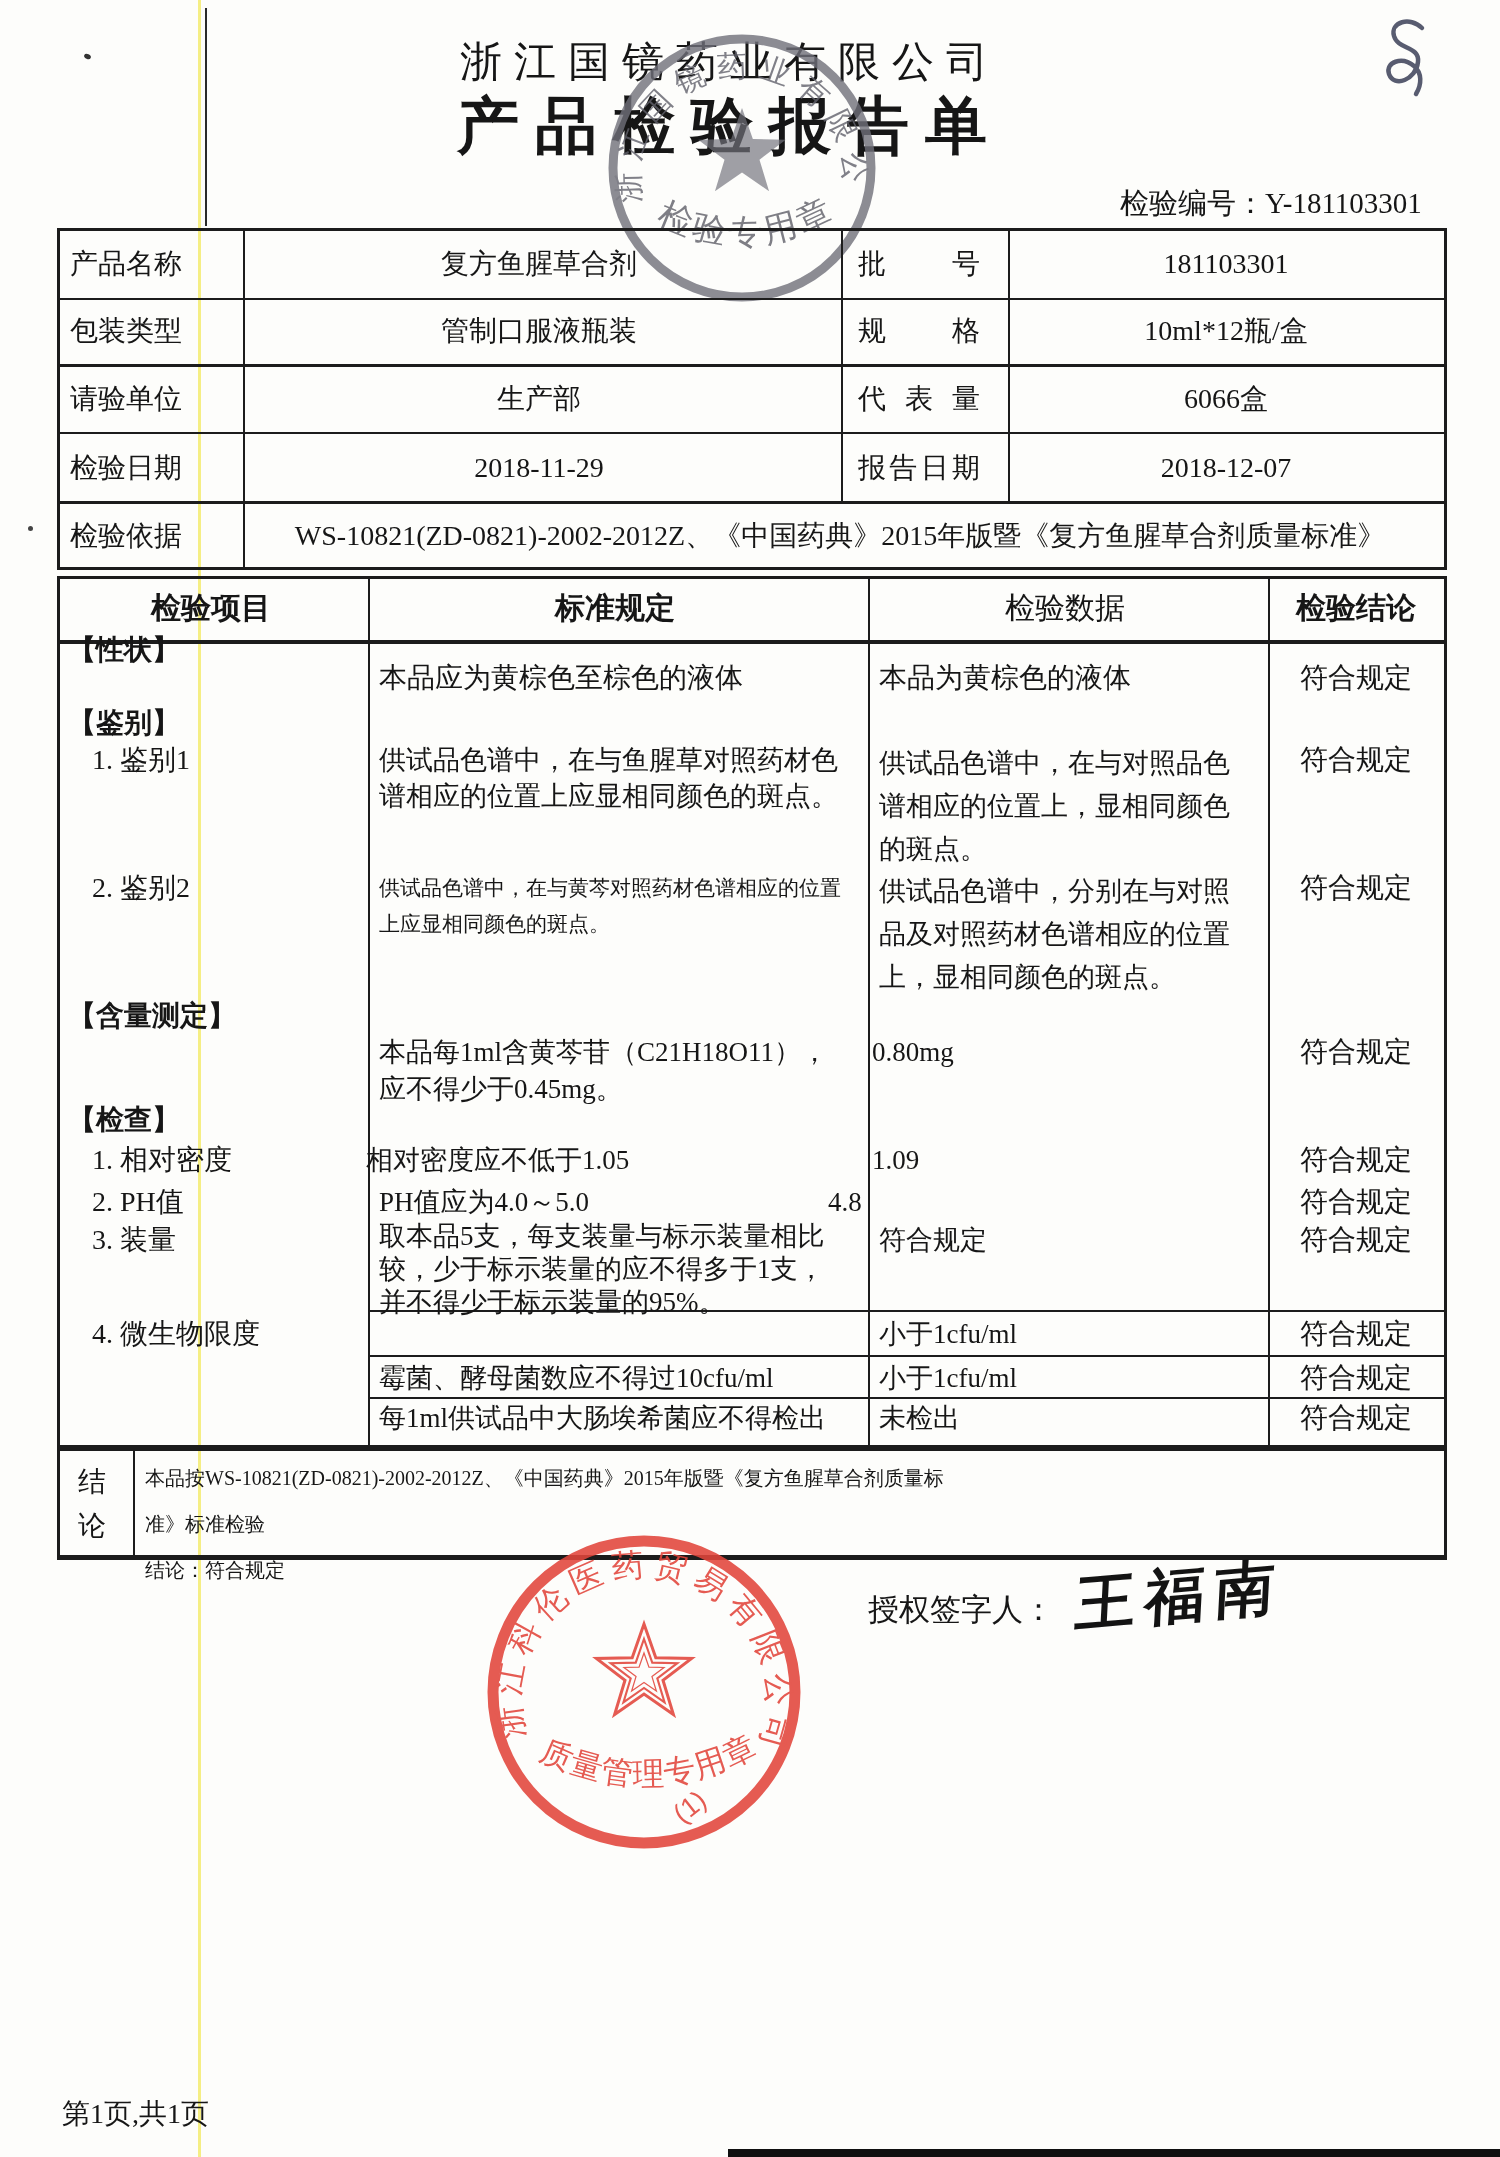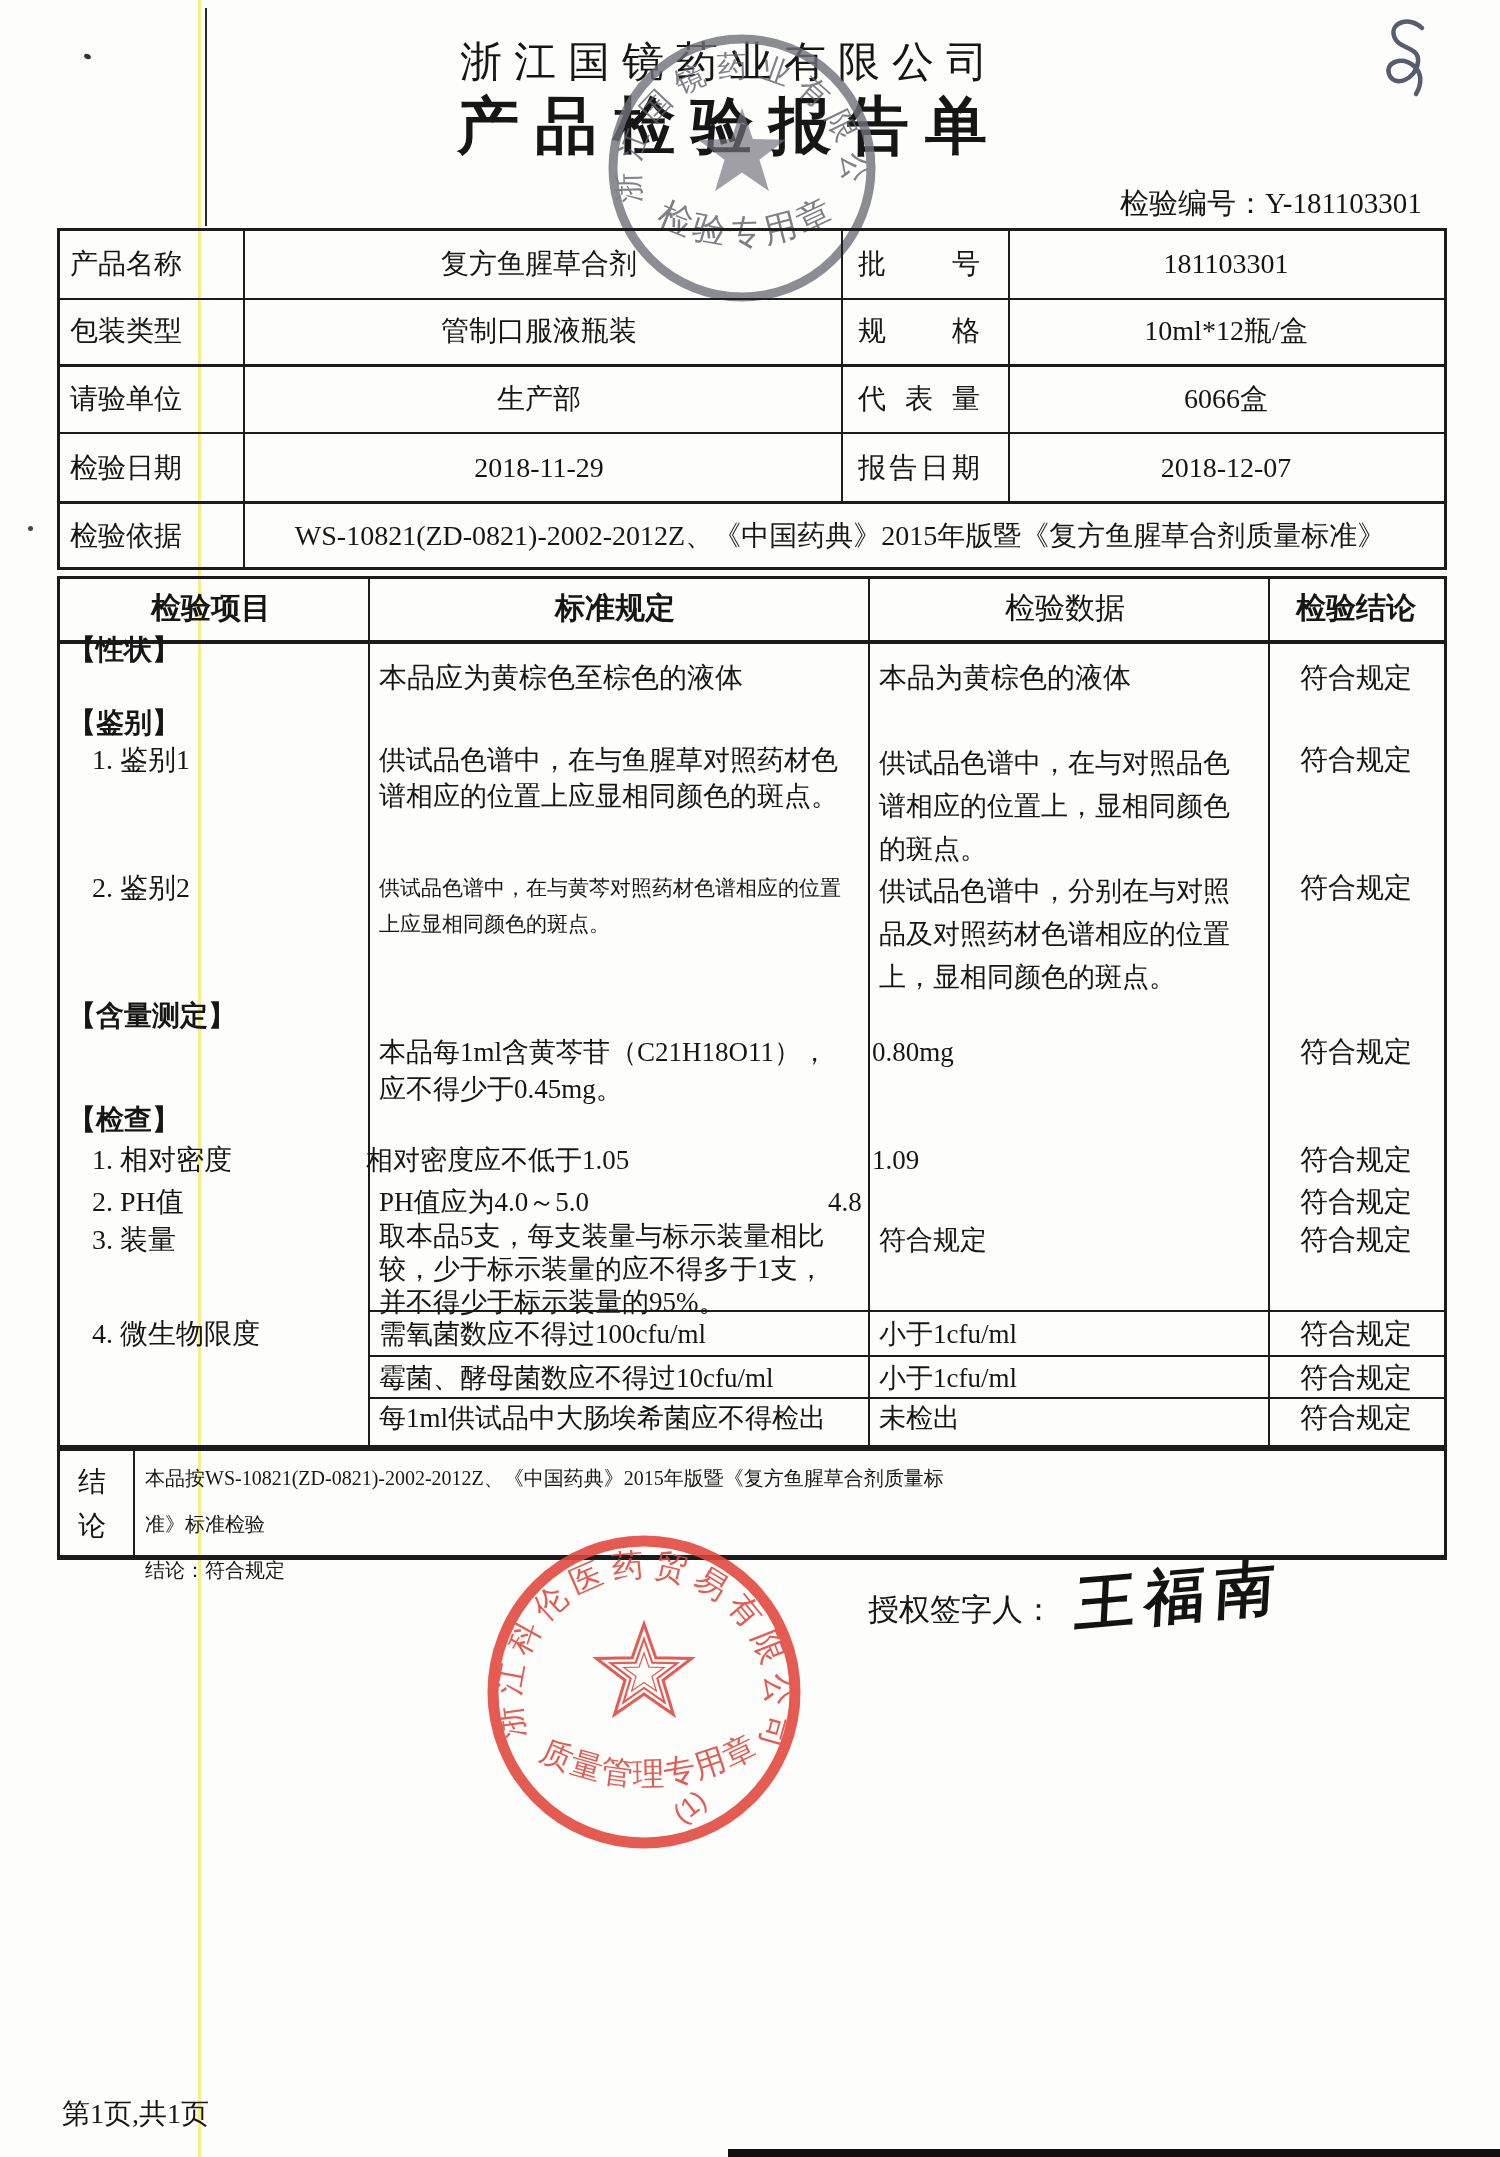--- a/index.html
+++ b/index.html
@@ -114,21 +114,20 @@
   <div class="abs t" style="left:92px;top:1222px">3. 装量</div>
   <div class="abs t" style="left:92px;top:1316px">4. 微生物限度</div>
 
   <div class="abs t" style="left:379px;top:660px;width:472px">本品应为黄棕色至棕色的液体</div>
   <div class="abs t" style="left:379px;top:742px;width:472px;font-size:27px;line-height:36px">供试品色谱中，在与鱼腥草对照药材色谱相应的位置上应显相同颜色的斑点。</div>
   <div class="abs t" style="left:379px;top:870px;width:472px;font-size:21px;line-height:36px">供试品色谱中，在与黄芩对照药材色谱相应的位置上应显相同颜色的斑点。</div>
   <div class="abs t" style="left:379px;top:1034px;width:472px;font-size:27px;line-height:37px">本品每1ml含黄芩苷（C21H18O11），应不得少于0.45mg。</div>
   <div class="abs t" style="left:366px;top:1142px;width:472px;font-size:27px">相对密度应不低于1.05</div>
   <div class="abs t" style="left:379px;top:1184px;width:472px;font-size:27px">PH值应为4.0～5.0</div>
   <div class="abs t" style="left:379px;top:1220px;width:472px;font-size:27px;line-height:33px">取本品5支，每支装量与标示装量相比较，少于标示装量的应不得多于1支，并不得少于标示装量的95%。</div>
-  <div class="abs t" style="left:379px;top:1316px;width:472px;font-size:27px">需氧菌数应不得过100cfu/ml</div>
   <div class="abs t" style="left:379px;top:1360px;width:472px;font-size:27px">霉菌、酵母菌数应不得过10cfu/ml</div>
   <div class="abs t" style="left:379px;top:1400px;width:472px;font-size:27px">每1ml供试品中大肠埃希菌应不得检出</div>
 
   <div class="abs t" style="left:879px;top:660px;width:372px">本品为黄棕色的液体</div>
   <div class="abs t" style="left:879px;top:742px;width:372px;font-size:27px;line-height:43px">供试品色谱中，在与对照品色谱相应的位置上，显相同颜色的斑点。</div>
   <div class="abs t" style="left:879px;top:870px;width:372px;font-size:27px;line-height:43px">供试品色谱中，分别在与对照品及对照药材色谱相应的位置上，显相同颜色的斑点。</div>
   <div class="abs t" style="left:872px;top:1034px;width:372px;font-size:27px">0.80mg</div>
   <div class="abs t" style="left:872px;top:1142px;width:372px;font-size:27px">1.09</div>
   <div class="abs t" style="left:828px;top:1184px;width:372px;font-size:27px">4.8</div>
   <div class="abs t" style="left:879px;top:1222px;width:372px;font-size:27px">符合规定</div>

